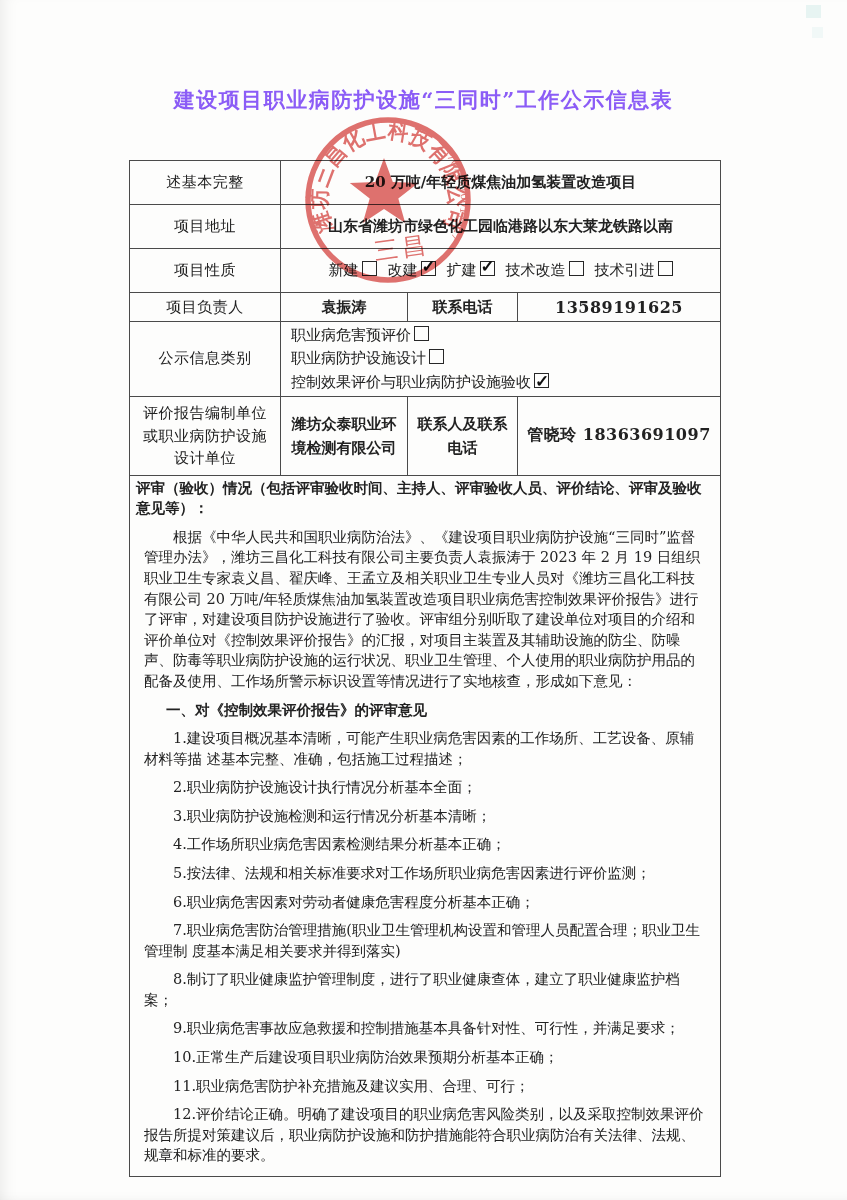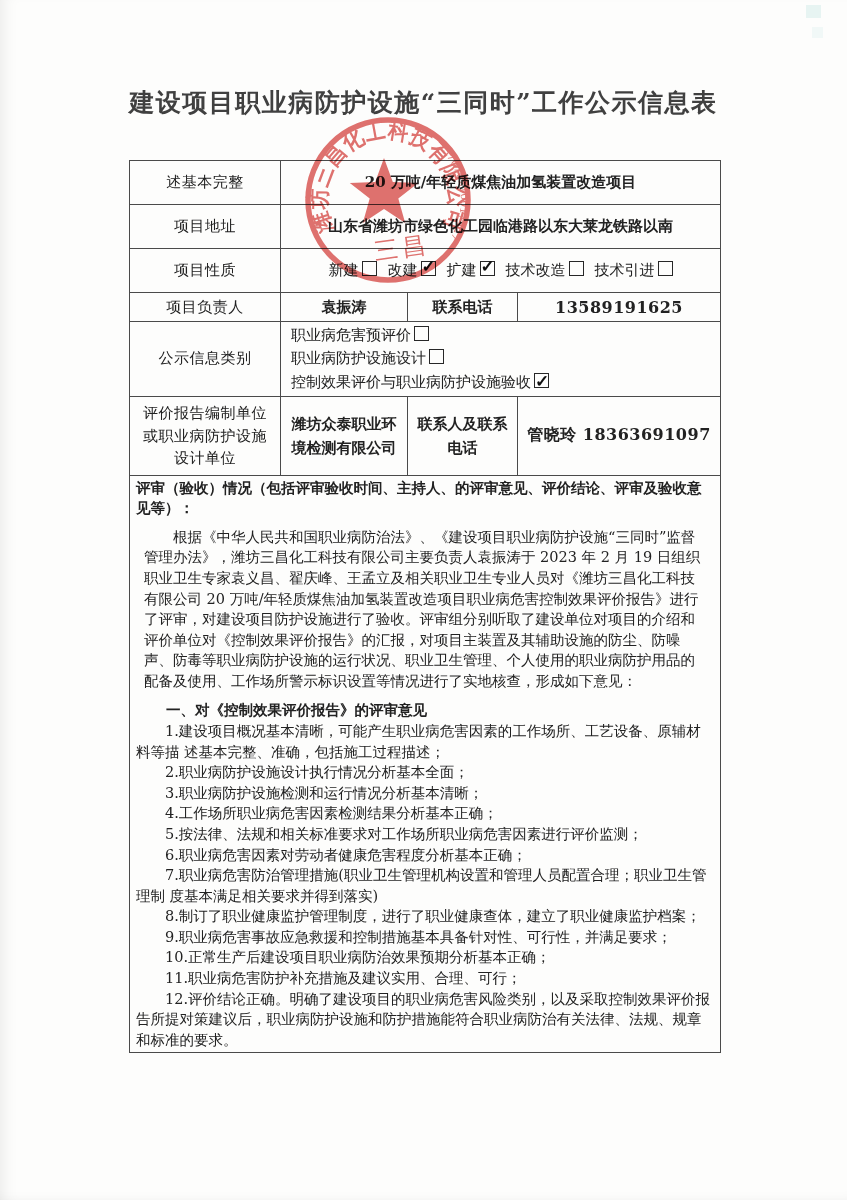--- a/index.html
+++ b/index.html
@@ -4,21 +4,21 @@
 <style>
   html,body{margin:0;padding:0;background:#f4f4f2;}
   .sheet{
     position:relative;width:847px;height:1200px;margin:0 auto;
     background:#fdfdfc;overflow:hidden;
     font-family:"DejaVu Serif","Liberation Serif",serif;color:#1d1d1d;
     box-shadow:inset 14px 0 18px -14px rgba(0,0,0,.10), inset 0 -10px 14px -12px rgba(0,0,0,.06);
   }
   .page-title{
     position:absolute;top:86px;left:0;width:100%;text-align:center;
-    font-size:25px;font-weight:bold;letter-spacing:1.5px;color:#404040;
+    font-size:21px;font-weight:bold;letter-spacing:1.5px;color:#8b5cf6;
   }
   table.doc{
     position:absolute;left:129px;top:160px;width:591px;
     border-collapse:collapse;table-layout:fixed;
     font-size:15px;color:#222;
   }
   table.doc td{border:1.6px solid #4a4a4a;padding:2px 6px;}
   td.lbl{text-align:center;vertical-align:middle;letter-spacing:.5px;}
   td.ctr{text-align:center;vertical-align:middle;font-weight:bold;}
   td.num{font-size:16px;letter-spacing:.5px;}
@@ -29,21 +29,21 @@
     display:inline-block;width:13px;height:13px;border:1.7px solid #272727;
     margin-left:3px;vertical-align:-1px;position:relative;background:transparent;
   }
   .cb.checked::after{
     content:"✓";position:absolute;left:0;top:-6px;font-size:17px;font-weight:bold;color:#101010;
   }
   td.review{vertical-align:top;padding:5px 9px 10px 10px;font-size:14.5px;line-height:1.42;}
   .rv-h{font-weight:bold;margin:0;}
   .rv-p{margin:8px;text-indent:2em;}
   .rv-sec{font-weight:bold;margin:1px;text-indent:2em;}
-  .rv-item{margin:0;text-indent:2em;}
+  .rv-item{margin:8px;text-indent:2em;}
   
   .stamp{
     position:absolute;left:296px;top:108px;width:184px;height:184px;
     color:#d9534f;opacity:.82;mix-blend-mode:multiply;pointer-events:none;
   }
   .stamp svg{width:100%;height:100%;}
   
   .mark1{position:absolute;left:806px;top:5px;width:15px;height:13px;background:#dcefed;opacity:.65;}
   .mark2{position:absolute;left:812px;top:27px;width:11px;height:11px;background:#e7f4f2;opacity:.55;}
 </style>
@@ -108,21 +108,21 @@
 
     <tr style="height:79px;">
       <td class="lbl" style="line-height:1.5;">评价报告编制单位或职业病防护设施设计单位</td>
       <td class="ctr" style="line-height:1.6;">潍坊众泰职业环境检测有限公司</td>
       <td class="ctr" style="line-height:1.6;">联系人及联系电话</td>
       <td class="ctr num">管晓玲 18363691097</td>
     </tr>
 
     <tr>
       <td class="review" colspan="4">
-        <p class="rv-h">评审（验收）情况（包括评审验收时间、主持人、的评审意见、评价结论、评审及验收意见等）：</p>
+        <p class="rv-h">评审（验收）情况（包括评审验收时间、主持人、评审验收人员、评价结论、评审及验收意见等）：</p>
         <p class="rv-p">根据《中华人民共和国职业病防治法》、《建设项目职业病防护设施“三同时”监督管理办法》，潍坊三昌化工科技有限公司主要负责人袁振涛于 2023 年 2 月 19 日组织职业卫生专家袁义昌、翟庆峰、王孟立及相关职业卫生专业人员对《潍坊三昌化工科技有限公司 20 万吨/年轻质煤焦油加氢装置改造项目职业病危害控制效果评价报告》进行了评审，对建设项目防护设施进行了验收。评审组分别听取了建设单位对项目的介绍和评价单位对《控制效果评价报告》的汇报，对项目主装置及其辅助设施的防尘、防噪声、防毒等职业病防护设施的运行状况、职业卫生管理、个人使用的职业病防护用品的配备及使用、工作场所警示标识设置等情况进行了实地核查，形成如下意见：</p>
         <p class="rv-sec">一、对《控制效果评价报告》的评审意见</p>
         <div>
 
         <p class="rv-item"><span>1.建设项目概况基本清晰，可能产生职业病危害因素的工作场所、工艺设备、原辅材料等描 述基本完整、准确，包括施工过程描述；</span></p>
               <p class="rv-item"><span>2.职业病防护设施设计执行情况分析基本全面；</span></p>
               <p class="rv-item"><span>3.职业病防护设施检测和运行情况分析基本清晰；</span></p>
               <p class="rv-item"><span>4.工作场所职业病危害因素检测结果分析基本正确；</span></p>
               <p class="rv-item"><span>5.按法律、法规和相关标准要求对工作场所职业病危害因素进行评价监测；</span></p>
               <p class="rv-item"><span>6.职业病危害因素对劳动者健康危害程度分析基本正确；</span></p>

